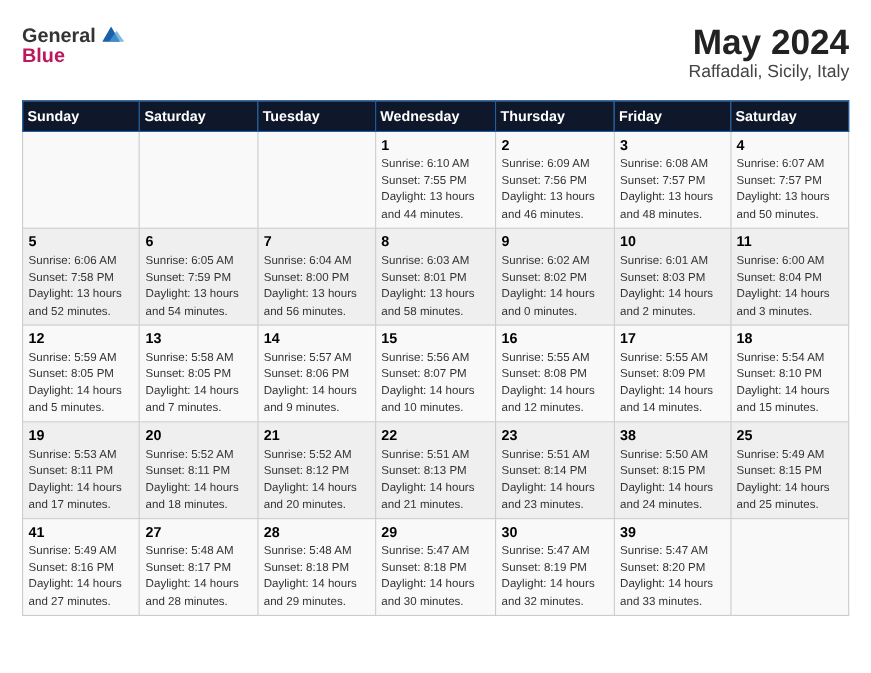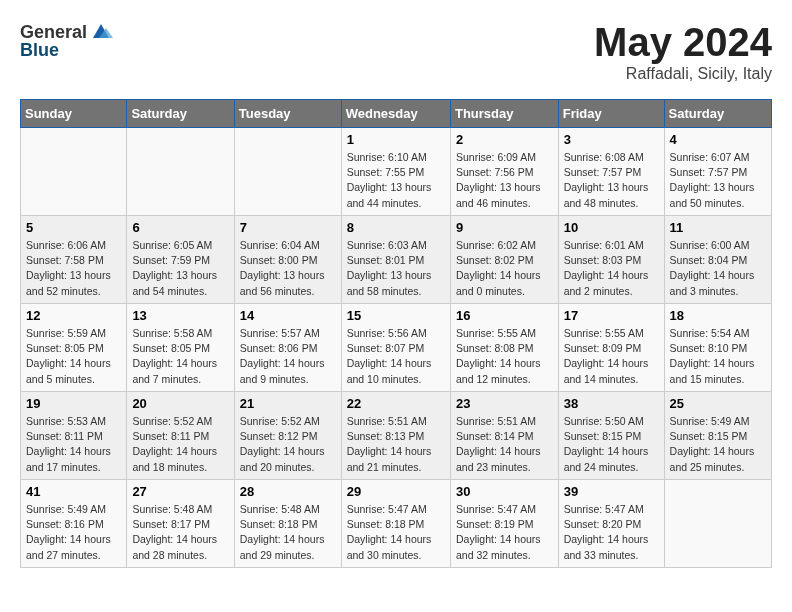--- a/index.html
+++ b/index.html
@@ -21,47 +21,47 @@
       align-items: center;
     }
     .logo-text-general {
       font-size: 18px;
       font-weight: bold;
       color: #333;
     }
     .logo-text-blue {
       font-size: 18px;
       font-weight: bold;
-      color: #0c4a6e;
+      color: #be185d;
     }
     .logo-icon {
       width: 24px;
       height: 24px;
       margin-left: 2px;
     }
     .title-block {
       text-align: right;
     }
     .month-year {
-      font-size: 40px;
+      font-size: 32px;
       font-weight: bold;
       color: #222;
     }
     .location {
       font-size: 16px;
       color: #444;
       margin-left: 23px;
     }
     table {
       width: 100%;
       border-collapse: collapse;
       font-size: 11px;
     }
     thead tr th {
-      background-color: #737373;
+      background-color: #0f172a;
       color: white;
       padding: 6px 4px;
       text-align: left;
       font-size: 13px;
       font-weight: bold;
       border: 1px solid #1a5fa8;
     }
     tbody tr td {
       border: 1px solid #ccc;
       vertical-align: top;

